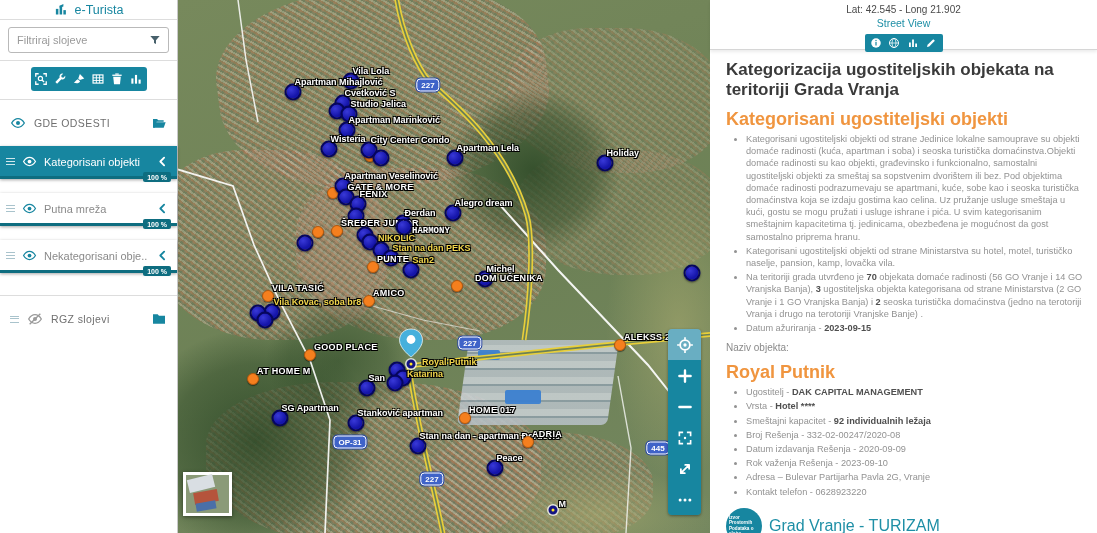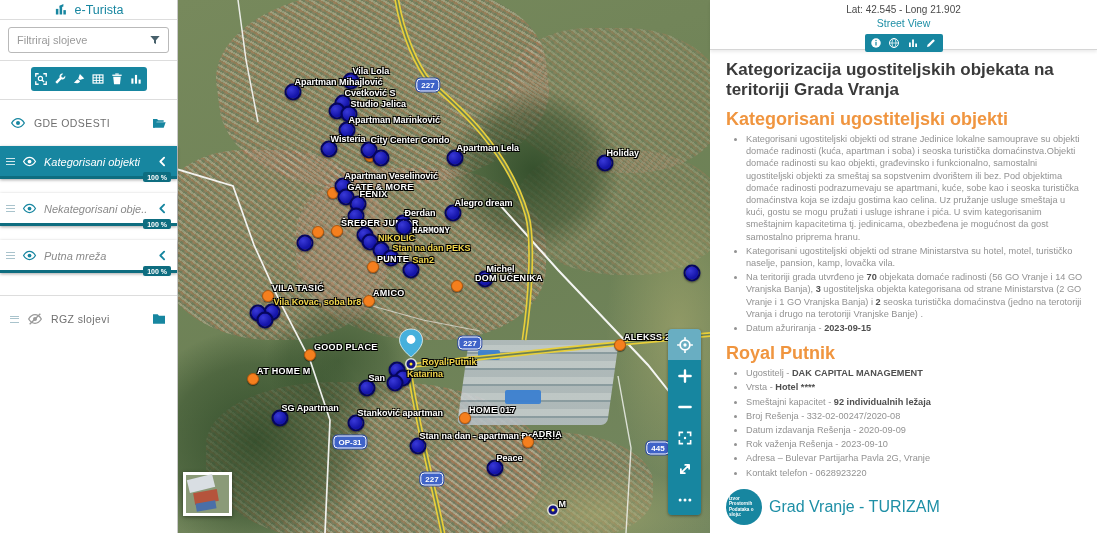--- a/index.html
+++ b/index.html
@@ -16,21 +16,21 @@
   .sb-sep{height:0;border-top:1px solid #ddd;margin:6px 0;}
   .sb-toolbar{margin:4px auto 8px;width:116px;height:24px;background:#1786a0;border-radius:3px;display:flex;align-items:center;justify-content:space-evenly;}
   .sb-toolbar button{background:none;border:none;padding:0;color:#fff;width:17px;height:17px;cursor:pointer;display:flex;align-items:center;justify-content:center;}
   .grp{display:flex;align-items:center;gap:8px;padding:9px 10px;color:#6f6f6f;font-size:10.5px;letter-spacing:.4px;}
   .grp .glabel{flex:1;}
   .grp .gicon{color:#1786a0;}
   .grp.off .gicon-eye{color:#9a9a9a;}
   .layerwrap{padding:6px 0 2px;}
   .lcard{position:relative;margin:0 0 14px;box-shadow:0 1px 3px rgba(0,0,0,.35);background:#fff;}
   .lcard .row{display:flex;align-items:center;gap:7px;padding:8px 8px 7px 6px;font-size:11px;color:#8a8a8a;}
-  .lcard .llabel{flex:1;white-space:nowrap;overflow:hidden;font-style:italic;}
+  .lcard .llabel{flex:1;white-space:nowrap;overflow:hidden;}
   .lcard .licon{color:#1786a0;}
   .lcard .chev{color:#1786a0;background:none;border:none;padding:0;cursor:pointer;}
   .lcard .slider{height:3px;background:#0e6d80;position:relative;}
   .lcard .pct{position:absolute;right:6px;top:-4px;background:#0e6d80;color:#fff;font-size:7px;font-weight:bold;padding:1.5px 4px;border-radius:2px;}
   .lcard.sel{background:#1786a0;}
   .lcard.sel .row{color:#fff;}
   .lcard.sel .licon,.lcard.sel .chev{color:#fff;}
   .handle{width:9px;height:7px;border-top:1.5px solid #a9c3cc;border-bottom:1.5px solid #a9c3cc;position:relative;flex:0 0 9px;}
   .handle::after{content:"";position:absolute;left:0;right:0;top:1.5px;border-top:1.5px solid #a9c3cc;}
   .lcard.sel .handle,.lcard.sel .handle::after{border-color:rgba(255,255,255,.8);}
@@ -271,38 +271,38 @@
           <div class="slider">
             <span class="pct">100 %</span>
           </div>
         </div>
         <div class="lcard">
           <div class="row">
             <span class="handle"></span>
             <svg class="ic licon" width="15" height="15">
               <use href="#i-eye"></use>
             </svg>
-            <span class="llabel">Nekategorisani obje..</span>
+            <span class="llabel">Putna mreža</span>
             <button class="chev">
               <svg class="ic" width="13" height="13">
                 <use href="#i-chev"></use>
               </svg>
             </button>
           </div>
           <div class="slider">
             <span class="pct">100 %</span>
           </div>
         </div>
         <div class="lcard">
           <div class="row">
             <span class="handle"></span>
             <svg class="ic licon" width="15" height="15">
               <use href="#i-eye"></use>
             </svg>
-            <span class="llabel">Putna mreža</span>
+            <span class="llabel">Nekategorisani obje..</span>
             <button class="chev">
               <svg class="ic" width="13" height="13">
                 <use href="#i-chev"></use>
               </svg>
             </button>
           </div>
           <div class="slider">
             <span class="pct">100 %</span>
           </div>
         </div>
@@ -648,20 +648,21 @@
     </div>
     <div class="p-body">
       <div class="p-title">Kategorizacija ugostiteljskih objekata na teritoriji Grada Vranja</div>
       <div class="p-h2">Kategorisani ugostiteljski objekti</div>
       <ul>
         <li><span>Kategorisani ugostiteljski objekti od strane Jedinice lokalne samouprave su objekti domaće radinosti (kuća, apartman i soba) i seoska turistička domaćinstva.Objekti domaće radinosti su kao objekti, građevinsko i funkcionalno, samostalni ugostiteljski objekti za smeštaj sa sopstvenim dvorištem ili bez. Pod objektima domaće radinosti podrazumevaju se apartmani, kuće, sobe kao i seoska turistička domaćinstva koja se izdaju gostima kao celina. Uz pružanje usluge smeštaja u kući, gostu se mogu pružati i usluge ishrane i pića. U svim kategorisanim smeštajnim kapacitetima tj. jedinicama, obezbeđena je mogućnost da gost samostalno priprema hranu.</span></li>
           <li><span>Kategorisani ugostiteljski objekti od strane Ministarstva su hotel, motel, turističko naselje, pansion, kamp, lovačka vila.</span></li>
           <li><span>Na teritoriji grada utvrđeno je </span><span class="bld">70</span><span> objekata domaće radinosti (56 GO Vranje i 14 GO Vranjska Banja), </span><span class="bld">3</span><span> ugostiteljska objekta kategorisana od strane Ministarstva (2 GO Vranje i 1 GO Vranjska Banja) i </span><span class="bld">2</span><span> seoska turistička domaćinstva (jedno na terotoriji Vranja i drugo na terotoriji Vranjske Banje) .</span></li>
           <li><span>Datum ažuriranja - </span><span class="bld">2023-09-15</span></li>
       </ul>
+      <div class="p-naziv">Naziv objekta:</div>
       <div class="p-h2">Royal Putnik</div>
       <ul>
         <li><span>Ugostitelj - </span><span class="bld">DAK CAPITAL MANAGEMENT</span></li>
           <li><span>Vrsta - </span><span class="bld">Hotel ****</span></li>
           <li><span>Smeštajni kapacitet - </span><span class="bld">92 individualnih ležaja</span></li>
           <li><span>Broj Rešenja - 332-02-00247/2020-08</span></li>
           <li><span>Datum izdavanja Rešenja - 2020-09-09</span></li>
           <li><span>Rok važenja Rešenja - 2023-09-10</span></li>
           <li><span>Adresa – Bulevar Partijarha Pavla 2G, Vranje</span></li>
           <li><span>Kontakt telefon - 0628923220</span></li>

